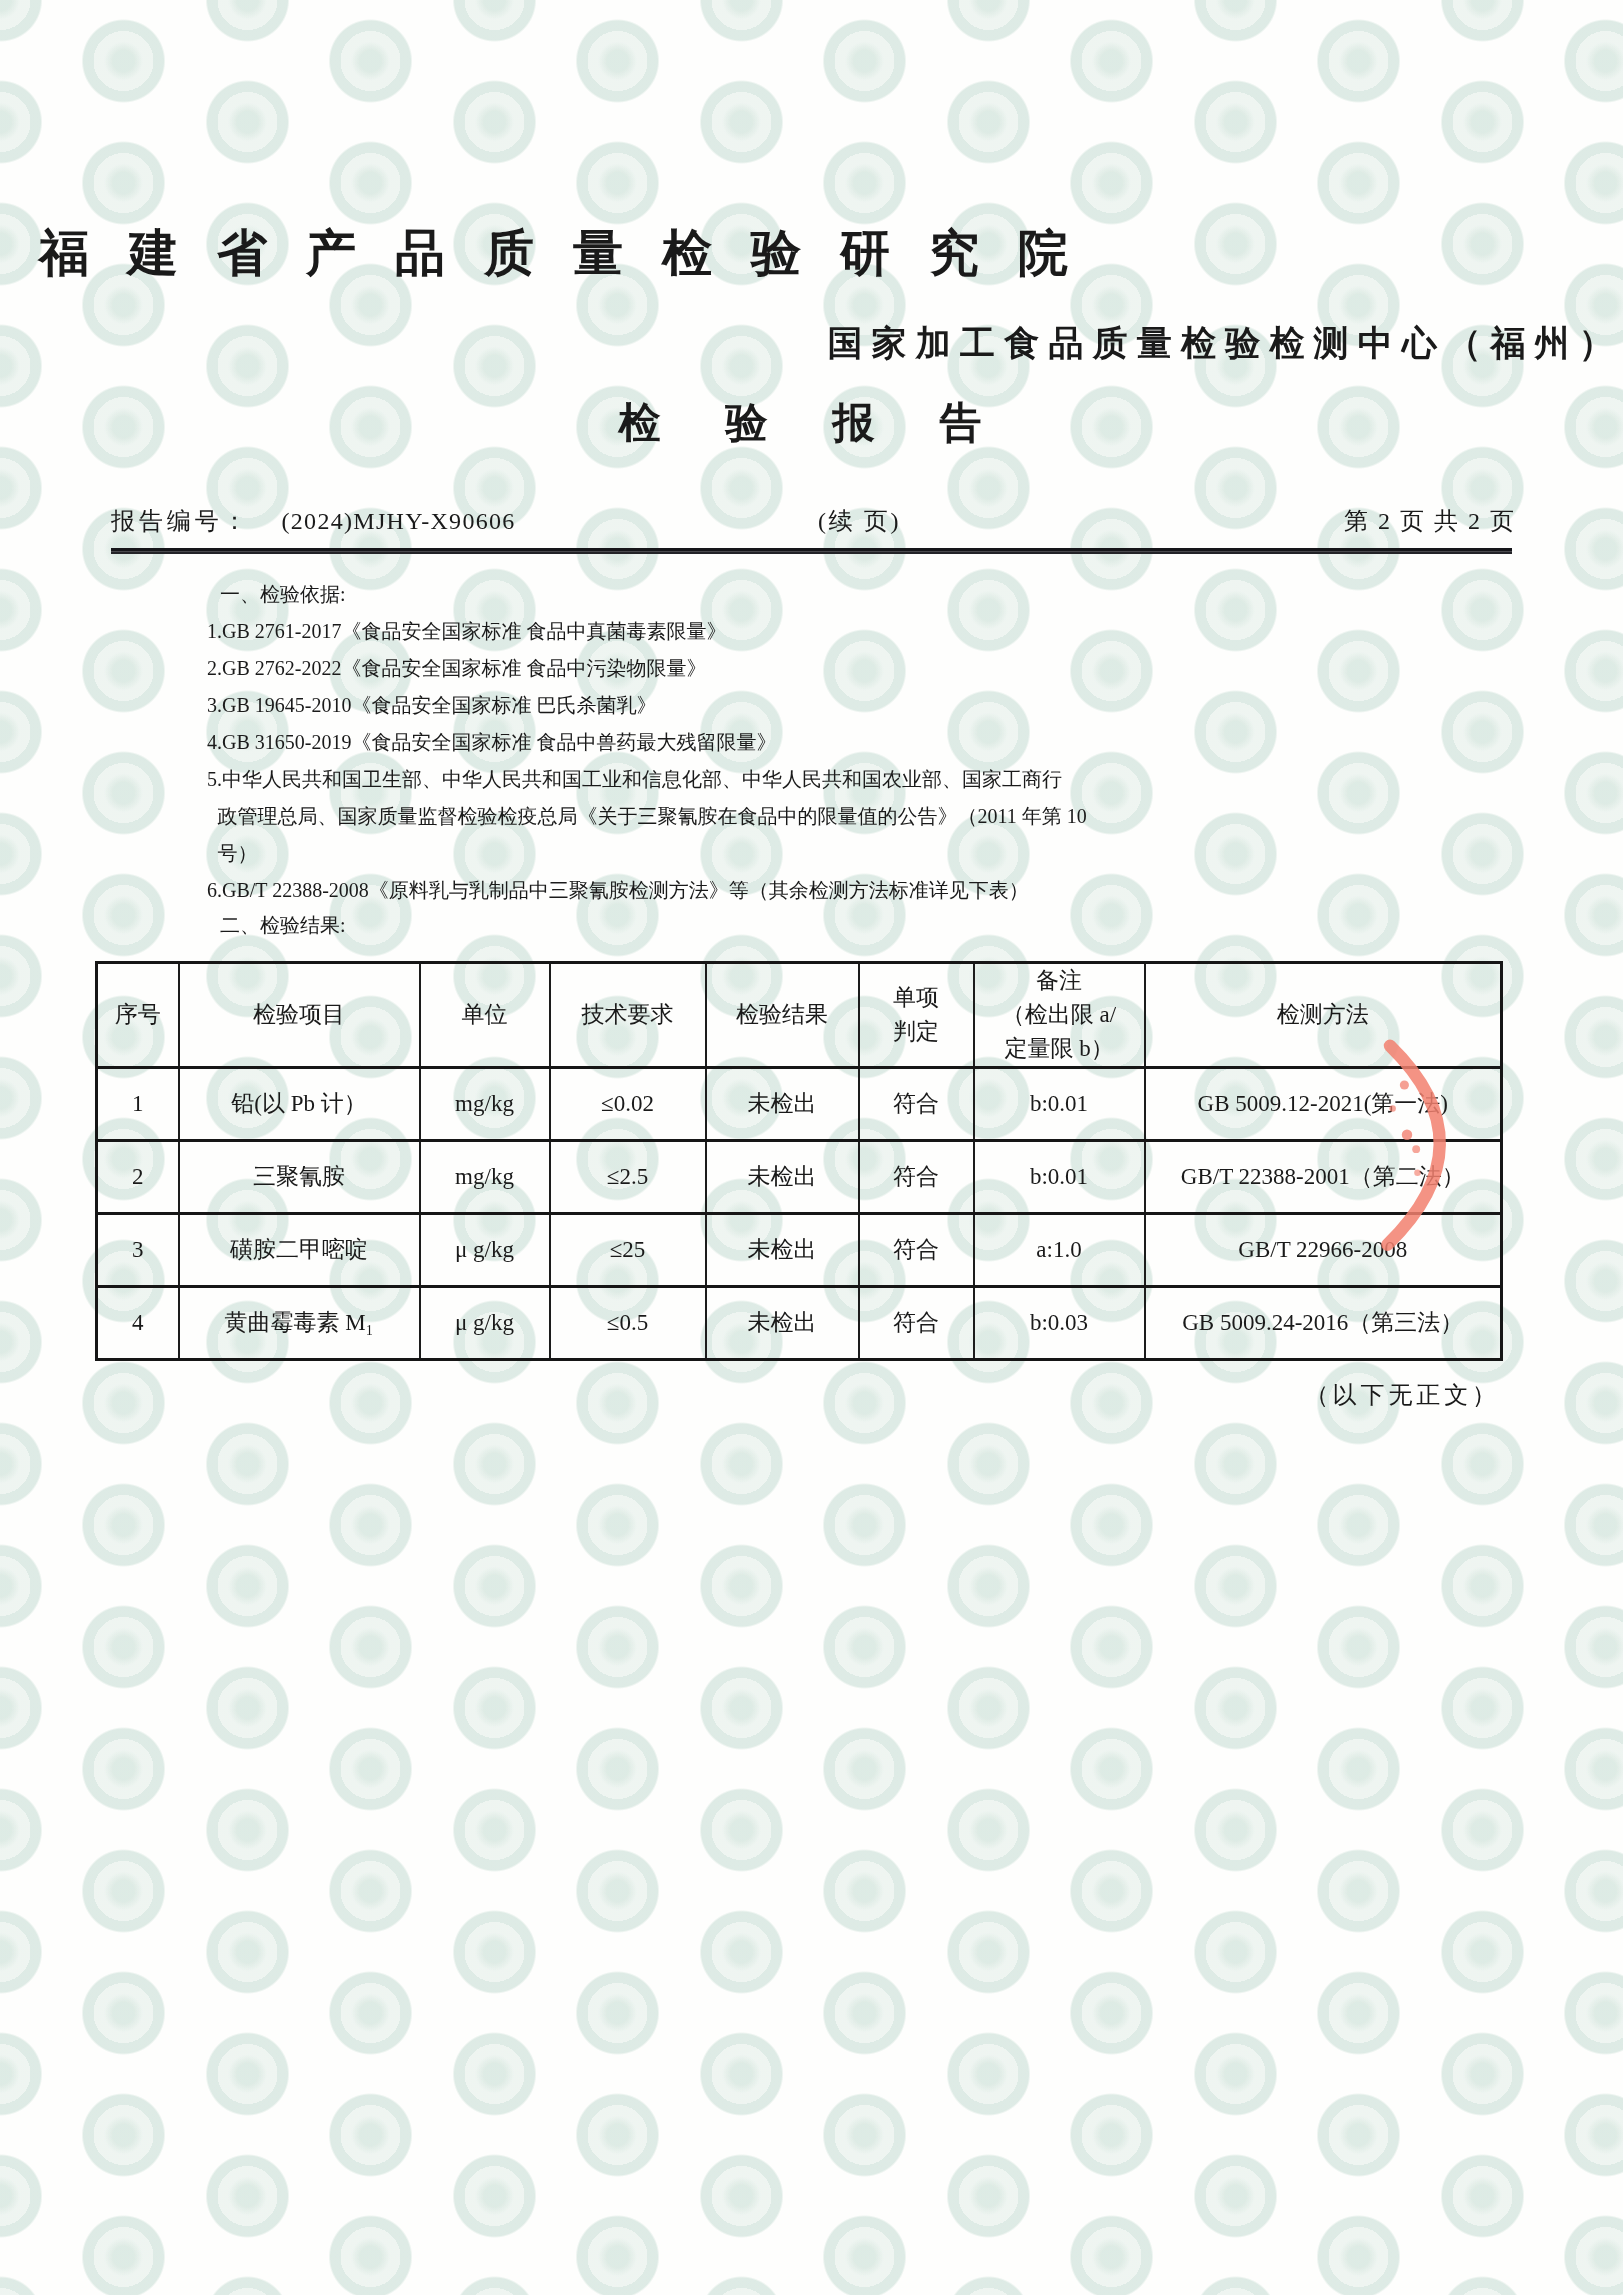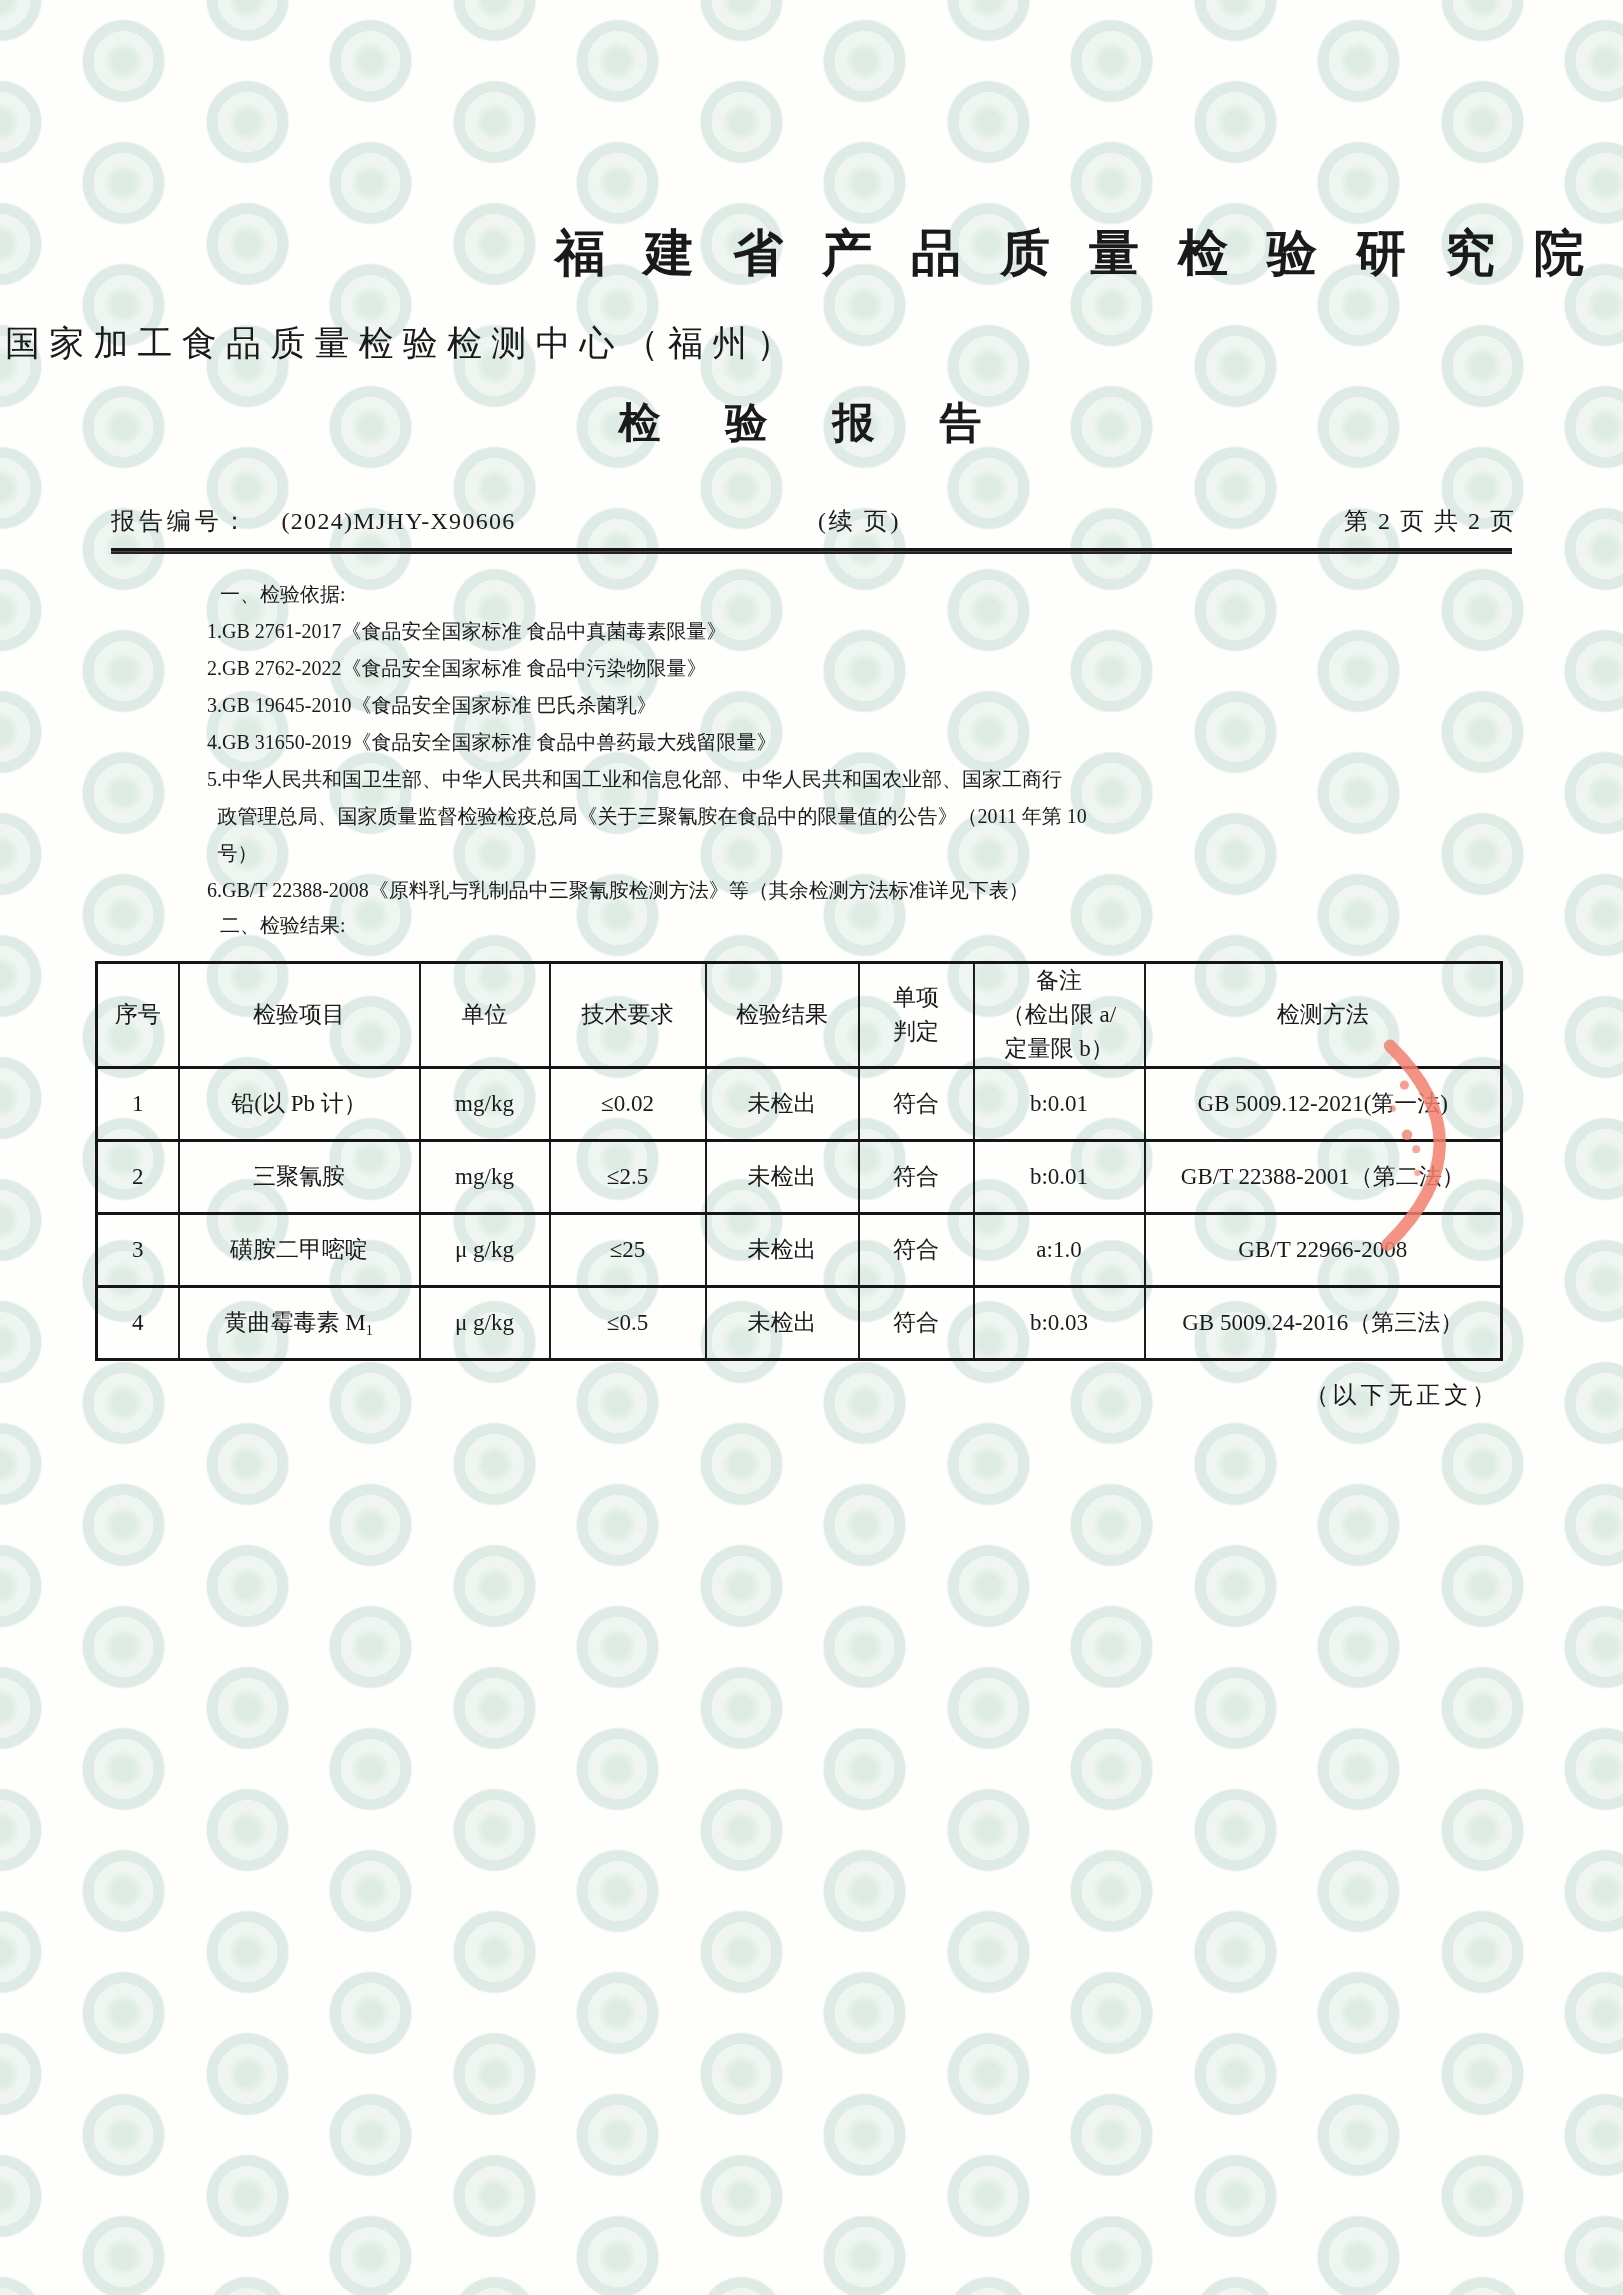--- a/index.html
+++ b/index.html
@@ -26,32 +26,32 @@
       radial-gradient(circle at 50% 50%, rgba(170,205,190,0.25) 0 10.5px, rgba(170,205,190,0) 19.6px),
       radial-gradient(circle at 50% 50%, rgba(170,205,190,0.25) 0 10.5px, rgba(170,205,190,0) 19.6px);
     background-size: 247px 122px, 247px 122px, 247px 122px, 247px 122px;
     background-position: 0 0, 124px 61px, 0 0, 124px 61px;
   }
   .content { position: relative; }
 
   .title-org {
     padding-top: 220px;
     padding-left: 39px;
-    text-align: right;
+    text-align: left;
     font-size: 50px;
     font-weight: 700;
     letter-spacing: 39px;
     white-space: nowrap;
   }
   .title-center {
     margin-top: 33px;
     padding-left: 5px;
-    text-align: left;
+    text-align: right;
     font-size: 35px;
-    font-weight: 400;
+    font-weight: 700;
     letter-spacing: 9.2px;
     white-space: nowrap;
   }
   .title-report {
     margin-top: 27.5px;
     padding-left: 42px;
     text-align: center;
     font-size: 42px;
     font-weight: 700;
     letter-spacing: 65px;

